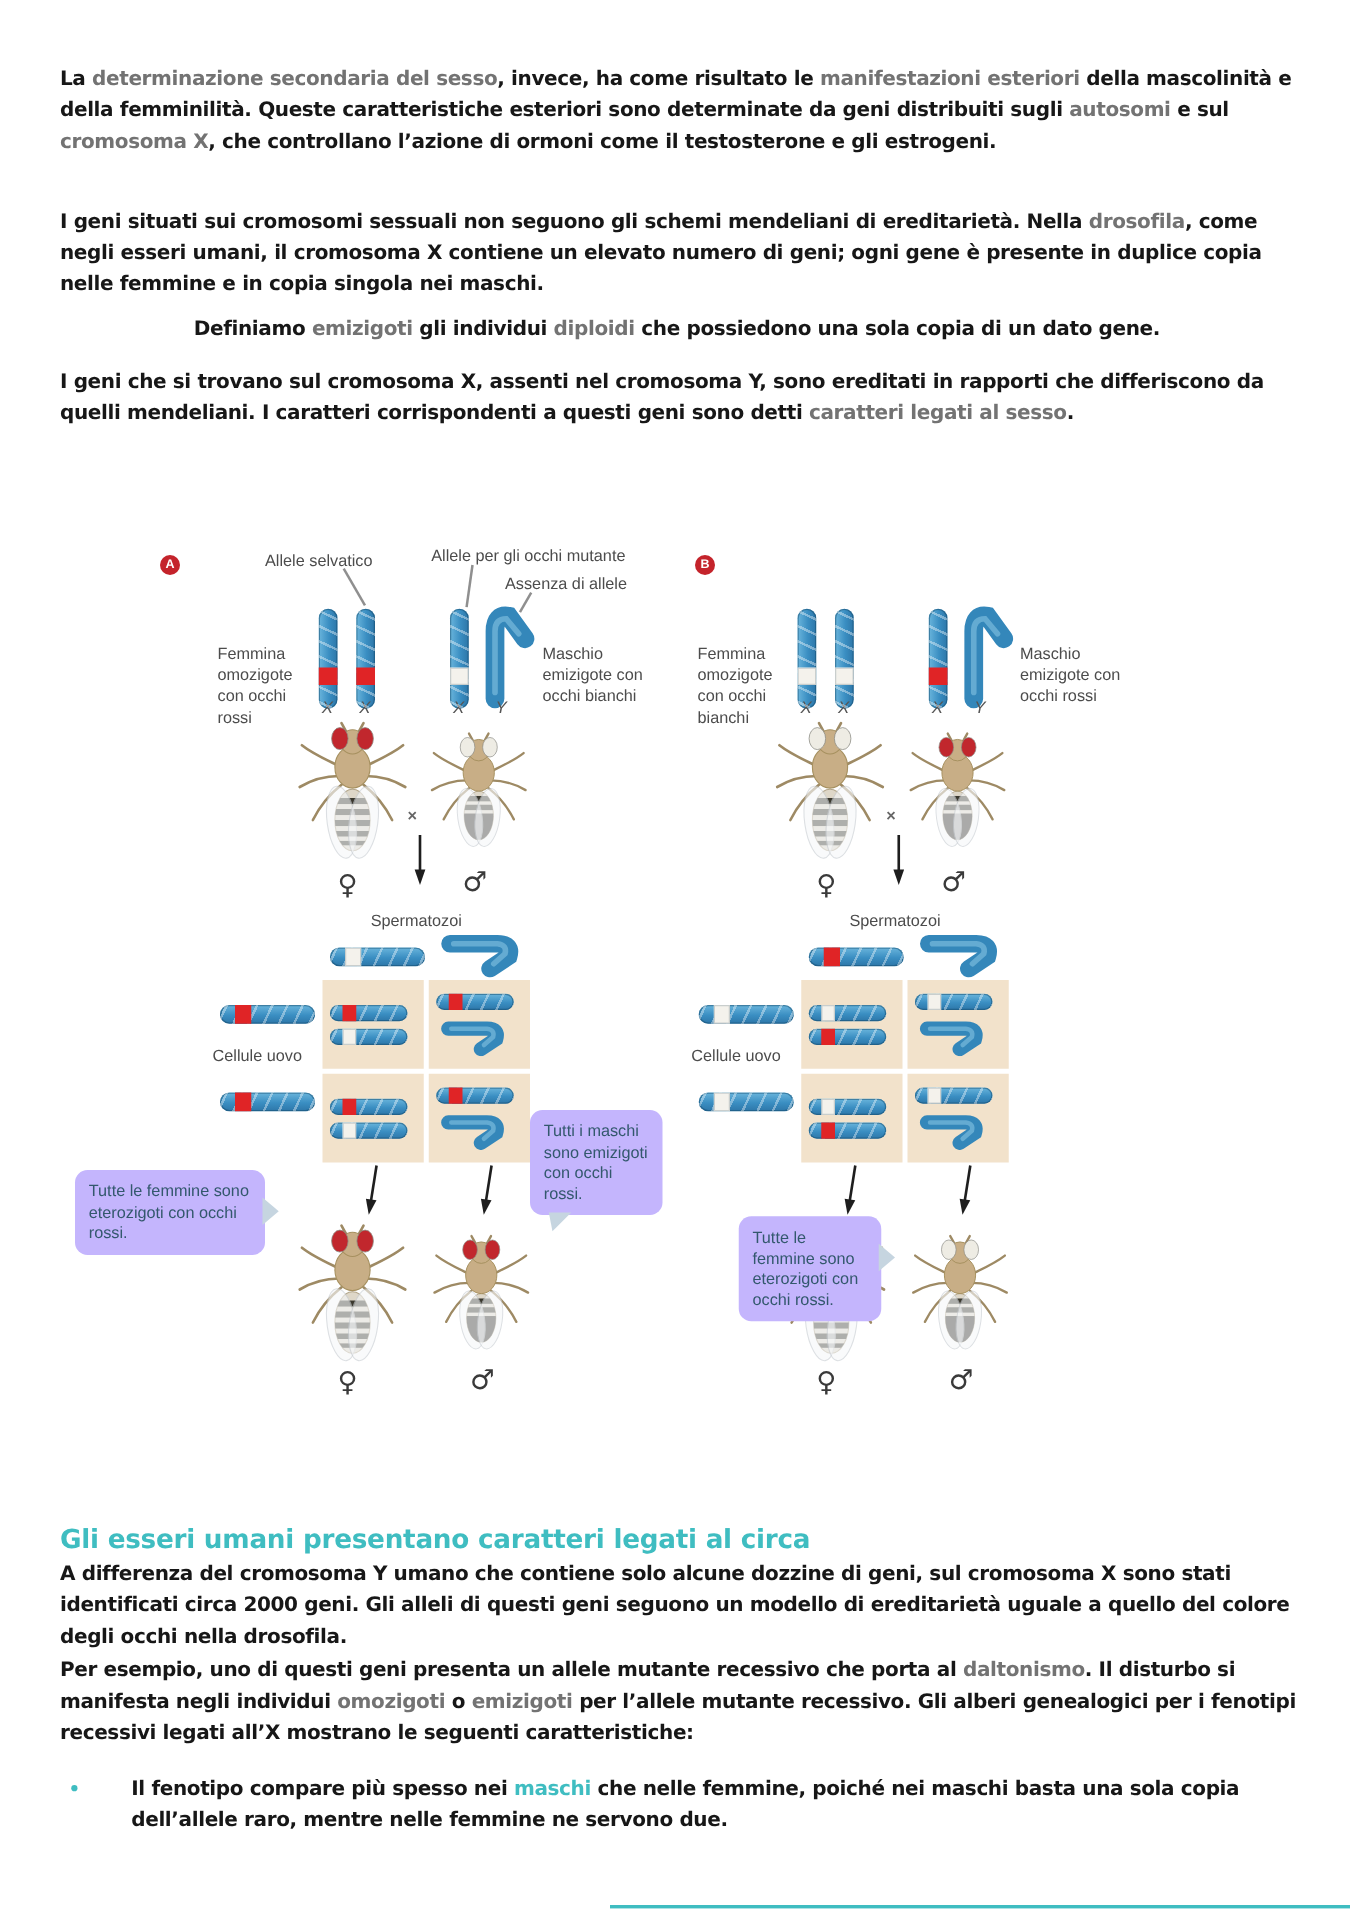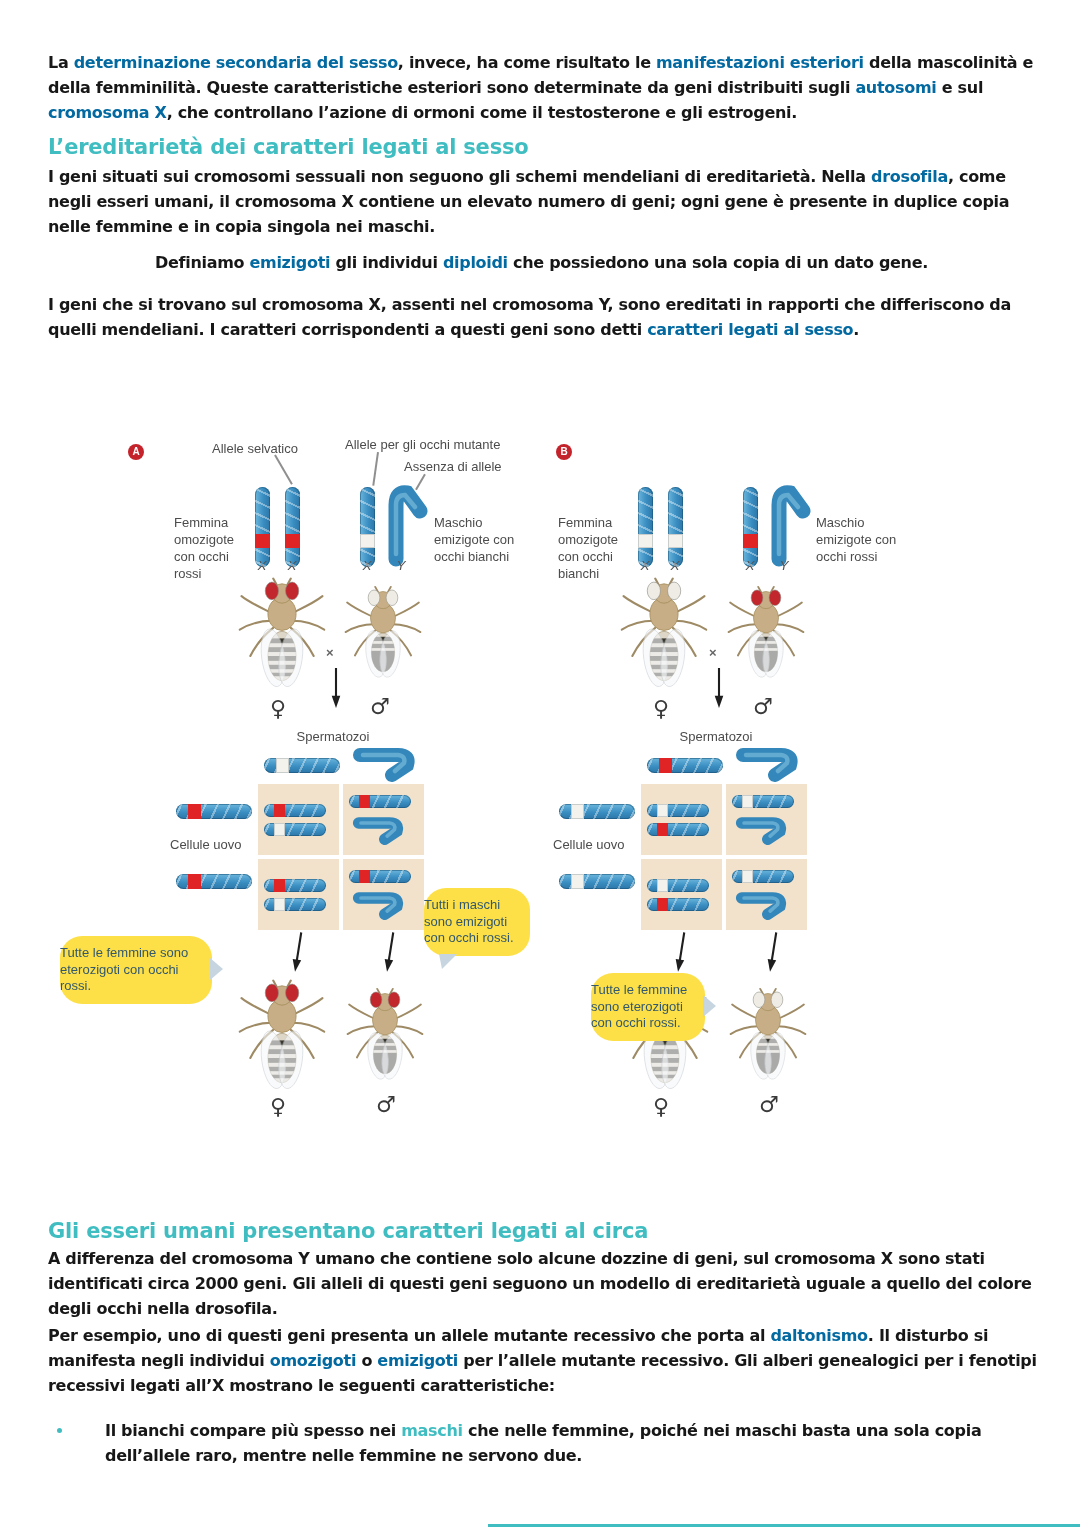--- a/index.html
+++ b/index.html
@@ -1,21 +1,21 @@
 <!DOCTYPE html>
 <html><head>
 <meta charset="utf-8">
 <style>
   html,body{margin:0;padding:0;background:#ffffff;}
   .page{position:relative;width:1080px;height:1527px;background:#ffffff;overflow:hidden;
         font-family:"DejaVu Sans",sans-serif;}
   
   .para{position:absolute;left:48px;width:992px;font-weight:700;font-size:16px;line-height:25px;
         color:#171717;letter-spacing:-0.3px;}
-  .para .hl{color:#0369a1;}
+  .para .hl{color:#737373;}
   .def{left:155px;width:880px;}
   .heading{position:absolute;left:48px;width:992px;font-weight:700;font-size:21px;line-height:26px;
         color:#3fbdc1;letter-spacing:-0.2px;}
   .bullet{position:absolute;left:48px;width:992px;display:flex;}
   .bullet .dot{width:5px;height:5px;border-radius:50%;background:#3fbdc1;margin:10px 0 0 9px;flex:none;}
   .bullet .btxt{margin-left:43px;width:900px;font-weight:700;font-size:16px;line-height:25px;
         color:#171717;letter-spacing:-0.3px;}
   .bullet .btxt .hl{color:#3fbdc1;}
   
   .figure{position:absolute;left:0;top:430px;width:1080px;height:740px;}
@@ -50,21 +50,21 @@
   .yMain{fill:none;stroke:#3487ba;stroke-width:15;stroke-linecap:round;}
   .yMainH{fill:none;stroke:#3487ba;stroke-width:14;stroke-linecap:round;}
   .yLite{fill:none;stroke:#8cc8e6;stroke-width:4.5;stroke-linecap:round;opacity:.55;}
   
   .punnett{position:absolute;width:166px;height:146px;display:grid;
         grid-template-columns:1fr 1fr;grid-template-rows:1fr 1fr;gap:4px;}
   .pcell{background:#f2e2cb;display:flex;flex-direction:column;gap:6px;justify-content:center;padding:8px 6px;box-sizing:border-box;}
   .pcell .chrH{position:relative;left:0;top:0;flex:none;}
   .pcell .yH{position:relative;width:58px;height:31px;margin-left:1px;flex:none;}
   
-  .callout{position:absolute;background:#fde047;border-radius:22px;padding:9px 0;
+  .callout{position:absolute;background:#c4b5fd;border-radius:10px;padding:9px 11px;
         font:400 13px/16.5px "Liberation Sans",sans-serif;color:#33586d;box-sizing:border-box;}
   .tail-r::after{content:"";position:absolute;right:-11px;top:22px;width:0;height:0;
         border:11px solid transparent;border-left:13px solid #c6d5e0;border-right:0;}
   .tail-l::after{content:"";position:absolute;left:-11px;top:22px;width:0;height:0;
         border:11px solid transparent;border-right:13px solid #c6d5e0;border-left:0;}
   .tail-bl::after{content:"";position:absolute;left:12px;bottom:-13px;width:0;height:0;
         border:9px solid transparent;border-top:15px solid #c6d5e0;border-bottom:0;transform:skewX(-22deg);}
   .fly{position:absolute;}
   .bottom-line{position:absolute;background:#3fbdc1;}
 </style>
@@ -132,21 +132,20 @@
     <g id="arrowDown">
       <line x1="6" y1="0" x2="6" y2="31" stroke="#1e1e1e" stroke-width="2.2"></line>
       <polygon points="1.5,29 10.5,29 6,42" fill="#1e1e1e"></polygon>
     </g>
   </defs>
 </svg>
 
 <div class="page">
 
   <div class="para" style="top:50px"><span>La </span><span class="hl">determinazione secondaria del sesso</span><span>, invece, ha come risultato le </span><span class="hl">manifestazioni esteriori</span><span> della mascolinità e della femminilità. Queste caratteristiche esteriori sono determinate da geni distribuiti sugli </span><span class="hl">autosomi</span><span> e sul </span><span class="hl">cromosoma X</span><span>, che controllano l’azione di ormoni come il testosterone e gli estrogeni.</span></div>
-  <div class="heading" style="top:134px">L’ereditarietà dei caratteri legati al sesso</div>
   <div class="para" style="top:164px"><span>I geni situati sui cromosomi sessuali non seguono gli schemi mendeliani di ereditarietà. Nella </span><span class="hl">drosofila</span><span>, come negli esseri umani, il cromosoma X contiene un elevato numero di geni; ogni gene è presente in duplice copia nelle femmine e in copia singola nei maschi.</span></div>
   <div class="para" style="top:292px"><span>I geni che si trovano sul cromosoma X, assenti nel cromosoma Y, sono ereditati in rapporti che differiscono da quelli mendeliani. I caratteri corrispondenti a questi geni sono detti </span><span class="hl">caratteri legati al sesso</span><span>.</span></div>
   <div class="para def" style="top:250px"><span>Definiamo </span><span class="hl">emizigoti</span><span> gli individui </span><span class="hl">diploidi</span><span> che possiedono una sola copia di un dato gene.</span></div>
 
   <div class="figure">
 
     <div class="badge" style="left:128px;top:14px">A</div>
     <div class="figcap ctr" style="left:205px;top:10px;width:100px">Allele selvatico</div>
     <div class="figcap" style="left:345px;top:6px;width:160px">Allele per gli occhi mutante</div>
     <div class="figcap" style="left:404px;top:28px;width:112px">Assenza di allele</div>
@@ -361,17 +360,17 @@
     <div class="sex" style="left:759px;top:664px">♂</div>
 
     <div class="callout tail-r" style="left:591px;top:543px;width:114px">Tutte le femmine sono eterozigoti con occhi rossi.</div>
   </div>
 
   <div class="heading" style="top:1218px">Gli esseri umani presentano caratteri legati al circa</div>
   <div class="para" style="top:1246px"><span>A differenza del cromosoma Y umano che contiene solo alcune dozzine di geni, sul cromosoma X sono stati identificati circa 2000 geni. Gli alleli di questi geni seguono un modello di ereditarietà uguale a quello del colore degli occhi nella drosofila.</span></div>
   <div class="para" style="top:1323px"><span>Per esempio, uno di questi geni presenta un allele mutante recessivo che porta al </span><span class="hl">daltonismo</span><span>. Il disturbo si manifesta negli individui </span><span class="hl">omozigoti</span><span> o </span><span class="hl">emizigoti</span><span> per l’allele mutante recessivo. Gli alberi genealogici per i fenotipi recessivi legati all’X mostrano le seguenti caratteristiche:</span></div>
   <div class="bullet" style="top:1418px">
     <span class="dot"></span>
-    <span class="btxt"><span>Il bianchi compare più spesso nei </span><span class="hl">maschi</span><span> che nelle femmine, poiché nei maschi basta una sola copia dell’allele raro, mentre nelle femmine ne servono due.</span></span>
+    <span class="btxt"><span>Il fenotipo compare più spesso nei </span><span class="hl">maschi</span><span> che nelle femmine, poiché nei maschi basta una sola copia dell’allele raro, mentre nelle femmine ne servono due.</span></span>
   </div>
 
   <div class="bottom-line" style="left:488px;top:1524px;width:592px;height:3px"></div>
 </div>
 
 </body></html>

